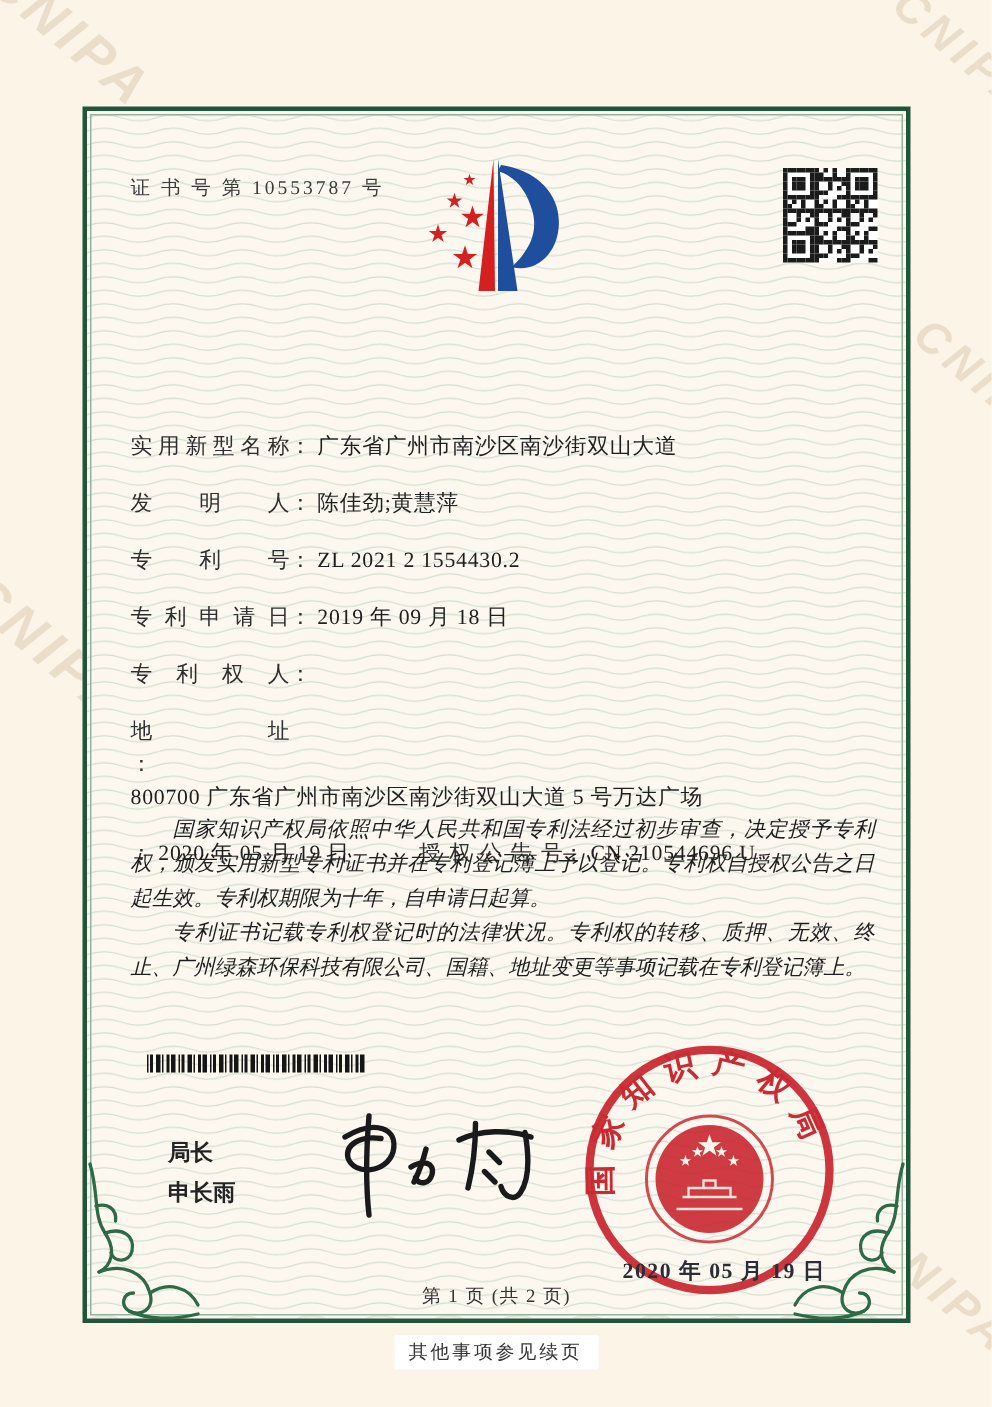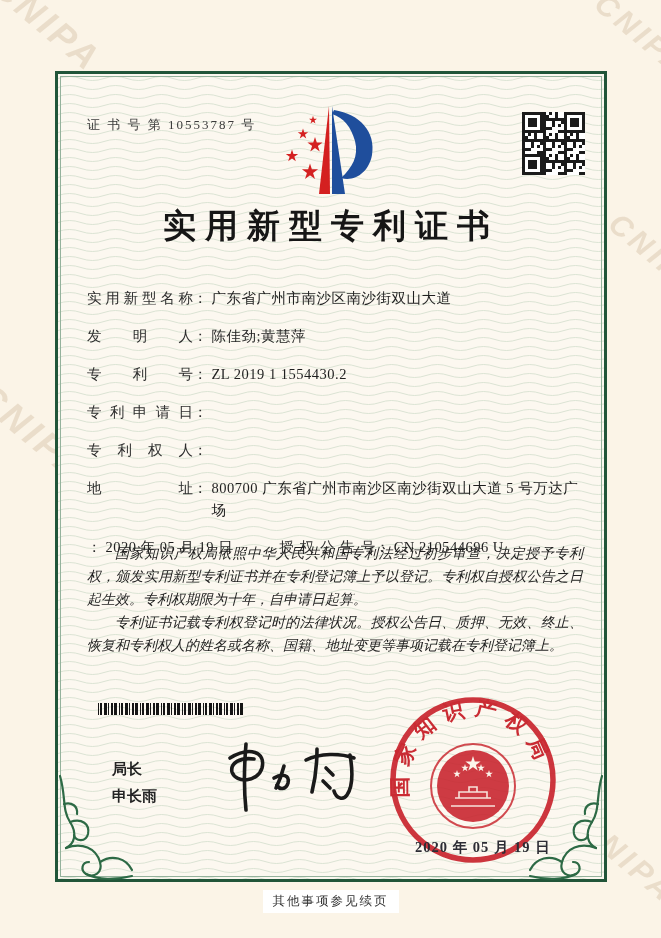--- a/index.html
+++ b/index.html
@@ -565,67 +565,67 @@
       <path d="M0 -1 L0.588 0.809 L-0.951 -0.309 L0.951 -0.309 L-0.588 0.809 Z" transform="translate(31,36) scale(5.5)"></path>
       <path d="M0 -1 L0.588 0.809 L-0.951 -0.309 L0.951 -0.309 L-0.588 0.809 Z" transform="translate(43,47) scale(8)"></path>
       <path d="M0 -1 L0.588 0.809 L-0.951 -0.309 L0.951 -0.309 L-0.588 0.809 Z" transform="translate(20,58) scale(6.5)"></path>
       <path d="M0 -1 L0.588 0.809 L-0.951 -0.309 L0.951 -0.309 L-0.588 0.809 Z" transform="translate(38,74) scale(8.5)"></path>
     </g>
     <polygon fill="#d42020" points="57,8 47,96 58,96"></polygon>
     <polygon fill="#1f4e9c" points="60,8 60,96 73,96"></polygon>
     <path fill="#1f4e9c" d="M62 12 C 88 16, 104 34, 100 57 C 97 74, 83 84, 69 80 C 80 70, 87 58, 83 43 C 79 29, 72 20, 60 16 Z"></path>
   </svg>
 
-  <div class="title">实用新型专利证书</div>
 
   <div class="fields">
     <div class="f-row">
       <span class="f-label">实用新型名称</span>
         <span class="f-colon">：</span>
       <span class="f-value">广东省广州市南沙区南沙街双山大道</span>
     </div>
     <div class="f-row">
       <span class="f-label">发明人</span>
         <span class="f-colon">：</span>
       <span class="f-value">陈佳劲;黄慧萍</span>
     </div>
     <div class="f-row">
       <span class="f-label">专利号</span>
         <span class="f-colon">：</span>
-      <span class="f-value">ZL 2019 1 1554430.2</span>
+      <span class="f-value">ZL 2021 2 1554430.2</span>
     </div>
     <div class="f-row">
       <span class="f-label">专利申请日</span>
         <span class="f-colon">：</span>
+      <span class="f-value">2019 年 09 月 18 日</span>
     </div>
     <div class="f-row">
       <span class="f-label">专利权人</span>
         <span class="f-colon">：</span>
     </div>
-    <div class="f-row" style="margin-bottom:15px;">
+    <div class="f-row" style="margin-bottom:15px;flex-direction:column;">
       <span class="f-label">地址</span>
         <span class="f-colon">：</span>
       <span class="f-value">
         <span style="display:block;">800700 广东省广州市南沙区南沙街双山大道 5 号万达广场</span>
       </span>
     </div>
     <div class="f-row grant">
         <span class="f-colon">：</span>
       <span class="f-value">2020 年 05 月 19 日</span>
       <span class="second">
         <span class="f-label">授权公告号</span>
           <span class="f-colon">：</span>
         <span class="f-value">CN 210544696 U</span>
       </span>
     </div>
   </div>
 
   <div class="legal">
     <p>国家知识产权局依照中华人民共和国专利法经过初步审查，决定授予专利权，颁发实用新型专利证书并在专利登记簿上予以登记。专利权自授权公告之日起生效。专利权期限为十年，自申请日起算。</p>
-    <p>专利证书记载专利权登记时的法律状况。授权公告日、质押、无效、终止、恢复和专利权人的姓名或名称、国籍、地址变更等事项记载在专利登记簿上。</p>
+    <p>专利证书记载专利权登记时的法律状况。专利权的转移、质押、无效、终止、广州绿森环保科技有限公司、国籍、地址变更等事项记载在专利登记簿上。</p>
   </div>
 
   <div class="barcode" id="barcode">
       <i style="width: 1px; margin-right: 1px;"></i>
       <i style="width: 2px; margin-right: 2px;"></i>
       <i style="width: 3px; margin-right: 1px;"></i>
       <i style="width: 1px; margin-right: 2px;"></i>
       <i style="width: 2px; margin-right: 1px;"></i>
       <i style="width: 3px; margin-right: 2px;"></i>
       <i style="width: 1px; margin-right: 1px;"></i>
@@ -702,20 +702,21 @@
       <g stroke="#fdf6ec" stroke-width="1.6" fill="none" opacity="0.9">
         <path d="M68 104 h36"></path>
         <path d="M64 112 h44"></path>
         <path d="M72 104 v-6 h28 v6"></path>
         <path d="M82 98 v-5 h8 v5"></path>
       </g>
     </g>
   </svg>
   <div class="seal-date">2020 年 05 月 19 日</div>
 
+  <div class="page-number">第 1 页 (共 2 页)</div>
 
   <svg class="ornament left" width="92" height="112" viewBox="0 0 92 112" fill="none" stroke="#2d6a45" stroke-width="2.2" stroke-linecap="round">
     <path d="M4 6 C 10 26, 6 40, 14 52 C 22 64, 18 74, 10 78"></path>
     <path d="M10 78 C 26 72, 40 78, 44 92 C 47 103, 38 108, 30 104 C 24 100, 26 92, 33 92"></path>
     <path d="M14 52 C 26 48, 34 54, 32 64 C 30 72, 20 72, 18 65"></path>
     <path d="M44 92 C 56 84, 70 88, 76 100"></path>
     <path d="M8 34 C 16 32, 22 36, 21 44"></path>
     <path d="M30 104 C 42 110, 60 110, 76 106"></path>
   </svg>
   <svg class="ornament right" width="92" height="112" viewBox="0 0 92 112" fill="none" stroke="#2d6a45" stroke-width="2.2" stroke-linecap="round">

